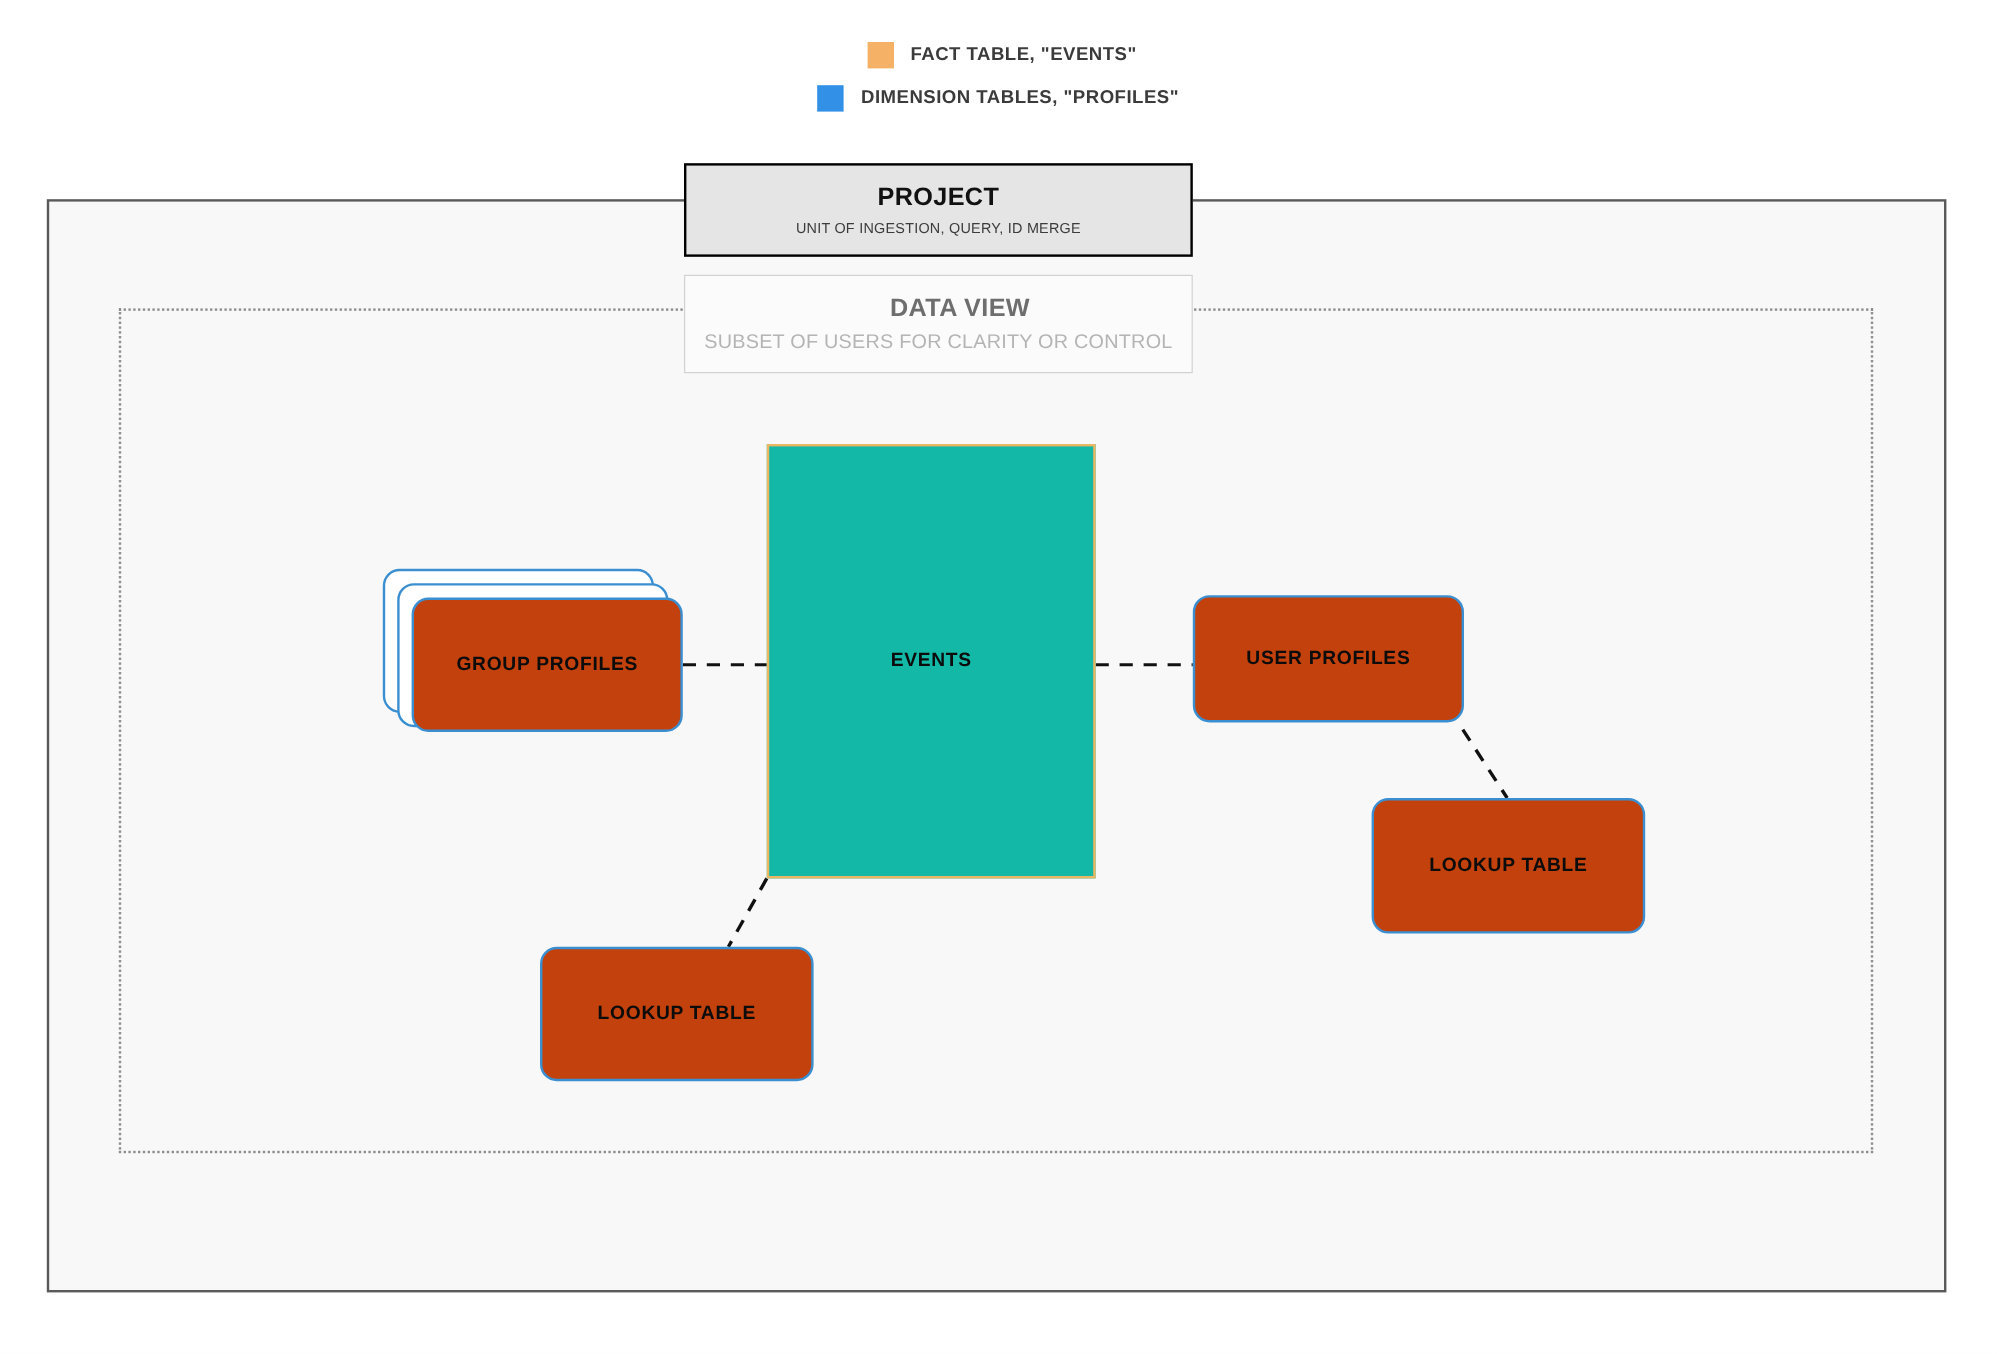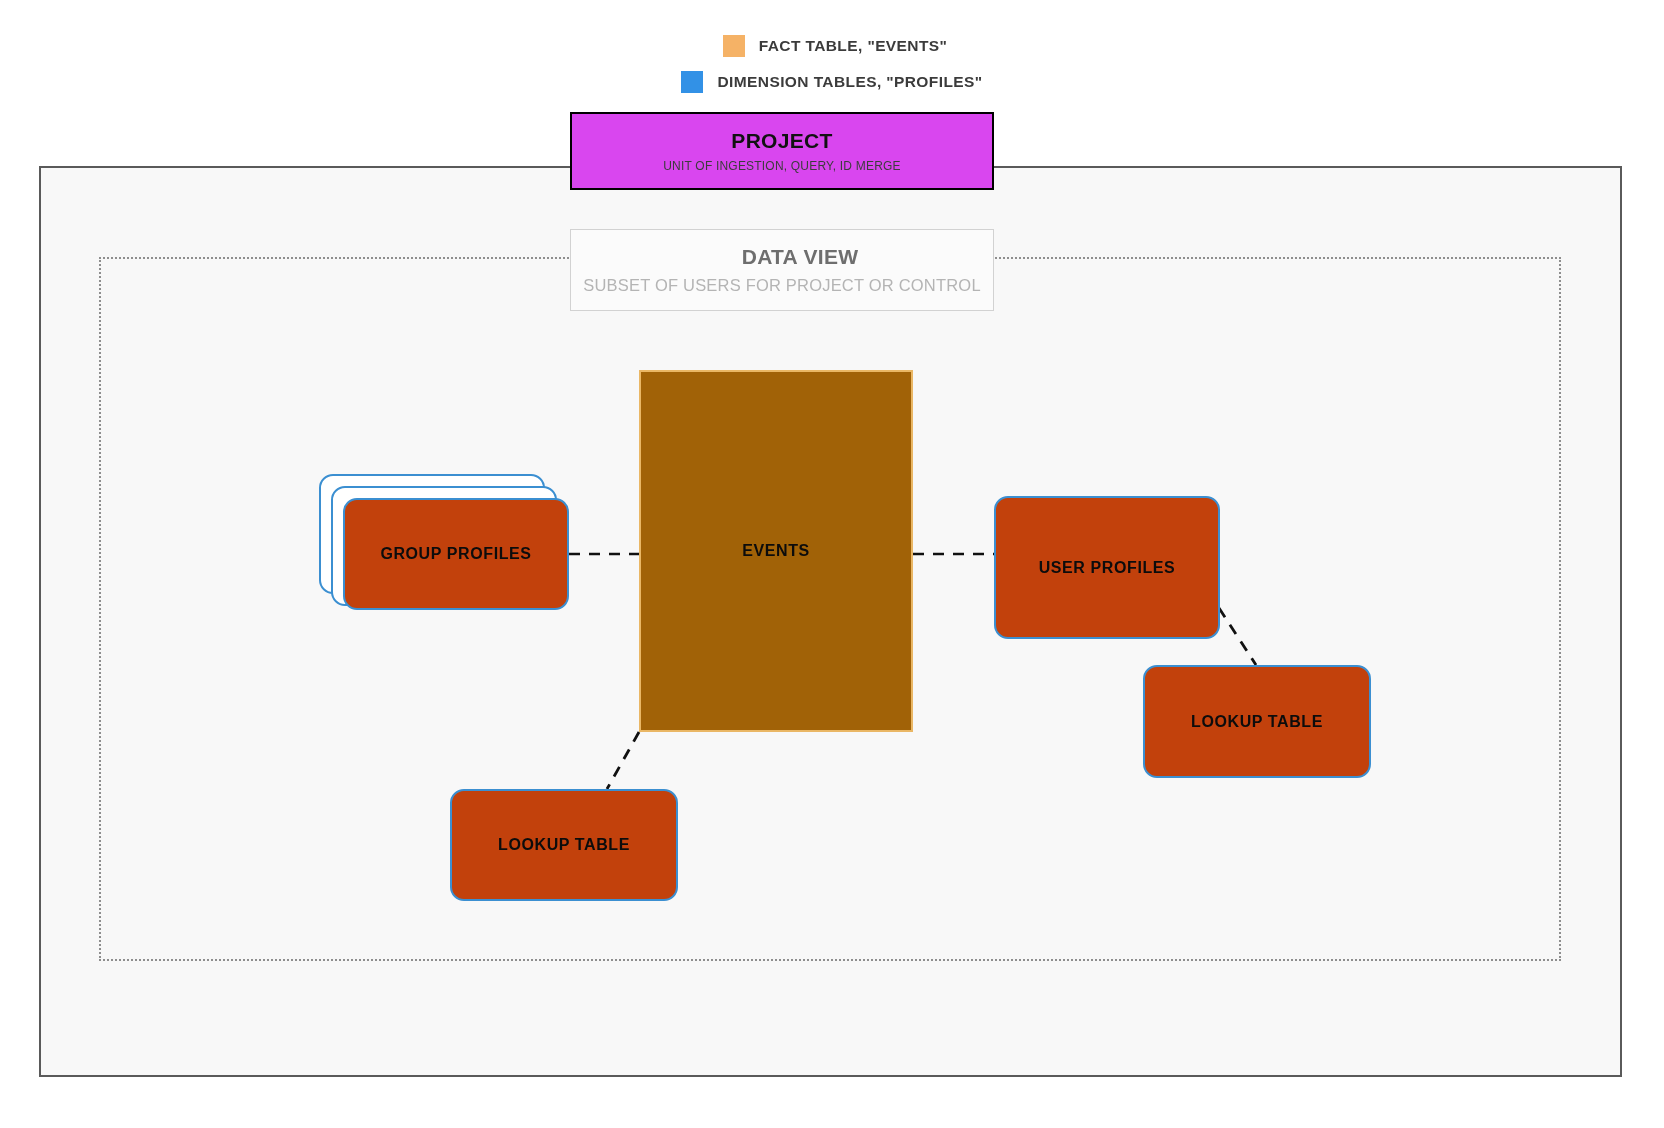--- a/index.html
+++ b/index.html
@@ -71,26 +71,26 @@
     height: 704px;
     box-sizing: border-box;
     border: 2px dotted #8e8e8e;
     background: transparent;
   }
 
   
   .project-box {
     position: absolute;
     left: 570px;
-    top: 112px;
+    top: 136px;
     width: 424px;
     height: 78px;
     box-sizing: border-box;
     border: 2px solid #000000;
-    background: #d946ef;
+    background: #e5e5e5;
     display: flex;
     flex-direction: column;
     align-items: center;
     justify-content: center;
     gap: 6px;
   }
   .project-title {
     font-size: 21px;
     font-weight: bold;
     color: #111111;
@@ -133,21 +133,21 @@
 
   
   .events-box {
     position: absolute;
     left: 639px;
     top: 370px;
     width: 274px;
     height: 362px;
     box-sizing: border-box;
     border: 2px solid #eab765;
-    background: #a16207;
+    background: #14b8a6;
     display: flex;
     align-items: center;
     justify-content: center;
   }
   .events-label {
     font-size: 16px;
     font-weight: bold;
     color: #0c0c0c;
     letter-spacing: 0.6px;
   }
@@ -174,21 +174,21 @@
     background: #ffffff;
   }
 
   
   .group-stack { position: absolute; left: 0; top: 0; }
   .gp-back2 { left: 319px; top: 474px; width: 226px; height: 120px; }
   .gp-back1 { left: 331px; top: 486px; width: 226px; height: 120px; }
   .gp-front { left: 343px; top: 498px; width: 226px; height: 112px; }
 
   
-  .user-profiles { left: 994px; top: 496px; width: 226px; height: 143px; }
+  .user-profiles { left: 994px; top: 496px; width: 226px; height: 106px; }
 
   
   .lookup-left  { left: 450px; top: 789px; width: 228px; height: 112px; }
   .lookup-right { left: 1143px; top: 665px; width: 228px; height: 113px; }
 
   
   .connectors {
     position: absolute;
     left: 0;
     top: 0;
@@ -247,21 +247,21 @@
   <div class="card lookup-left">
     <span class="card-label">LOOKUP TABLE</span>
   </div>
 
   <div class="card lookup-right">
     <span class="card-label">LOOKUP TABLE</span>
   </div>
 
   <div class="dataview-box">
     <span class="dataview-title">DATA VIEW</span>
-    <span class="dataview-sub">SUBSET OF USERS FOR PROJECT OR CONTROL</span>
+    <span class="dataview-sub">SUBSET OF USERS FOR CLARITY OR CONTROL</span>
   </div>
 
   <div class="project-box">
     <span class="project-title">PROJECT</span>
     <span class="project-sub">UNIT OF INGESTION, QUERY, ID MERGE</span>
   </div>
 
 </div>
 
 </body></html>

